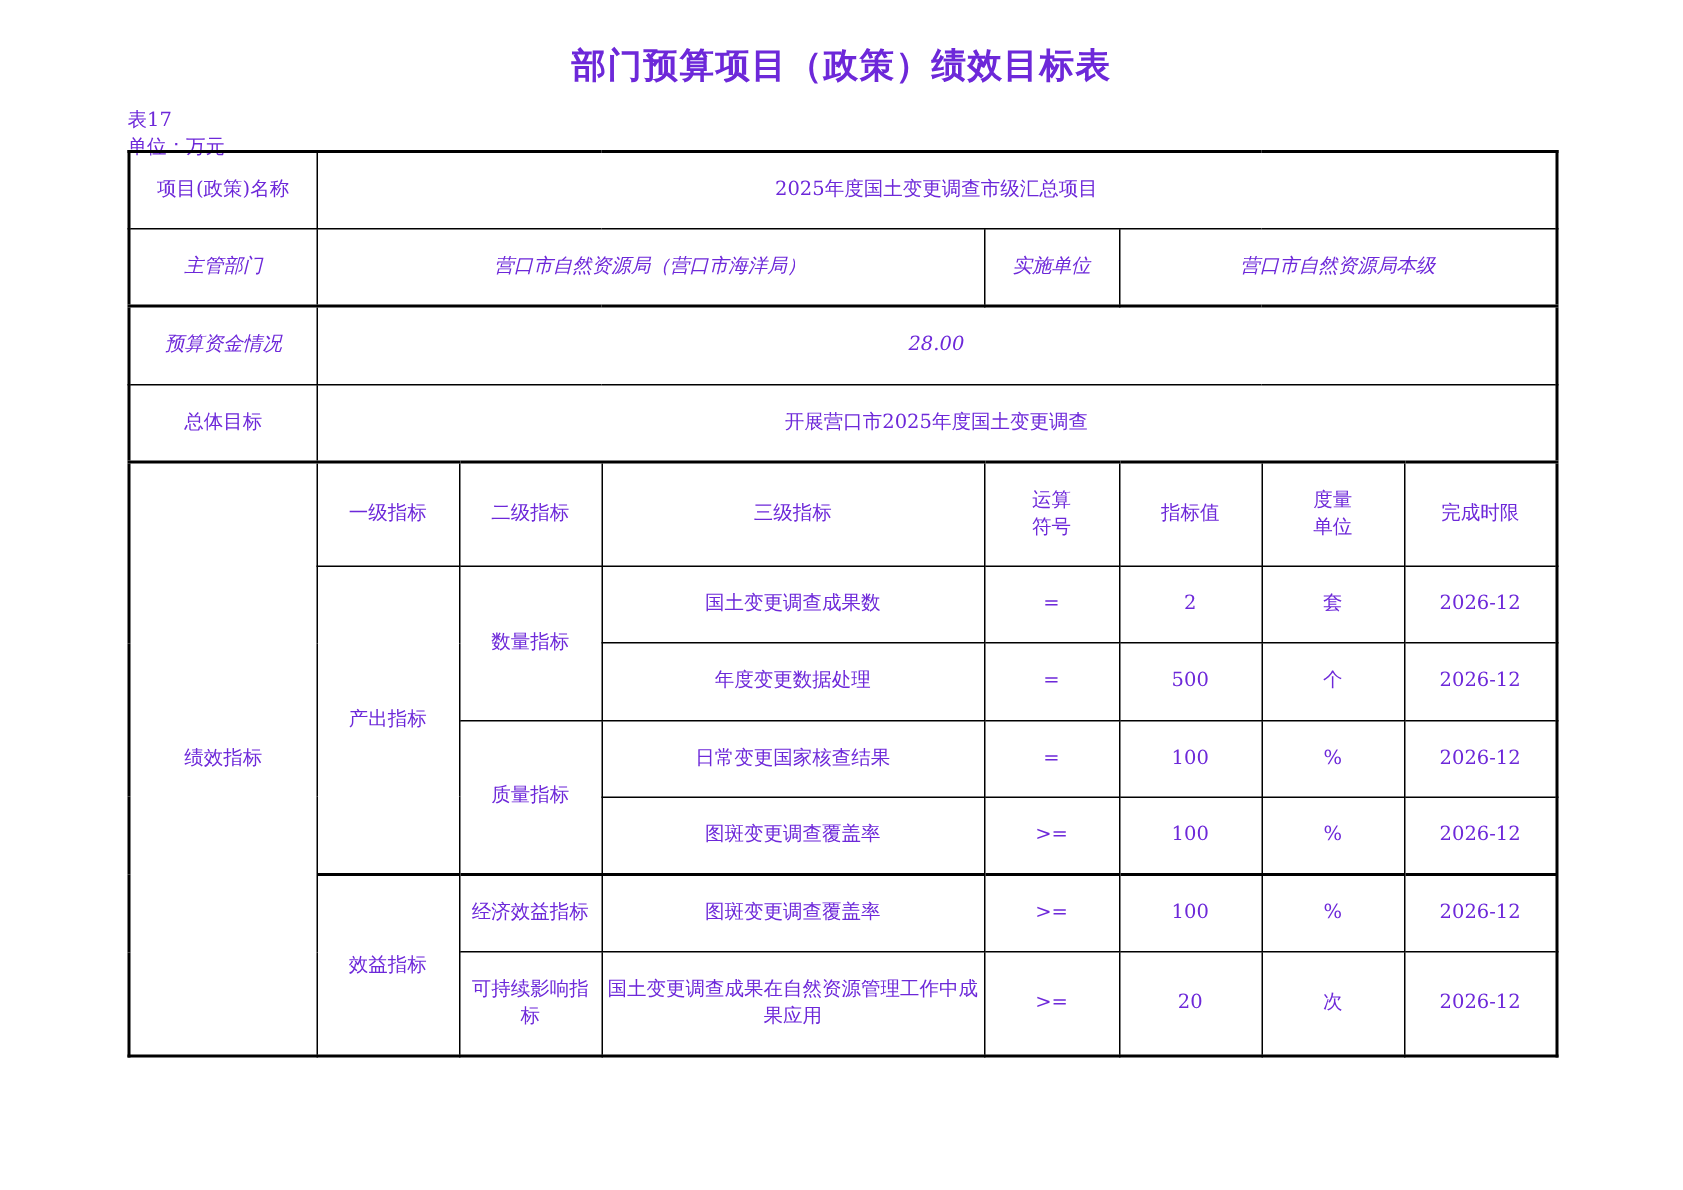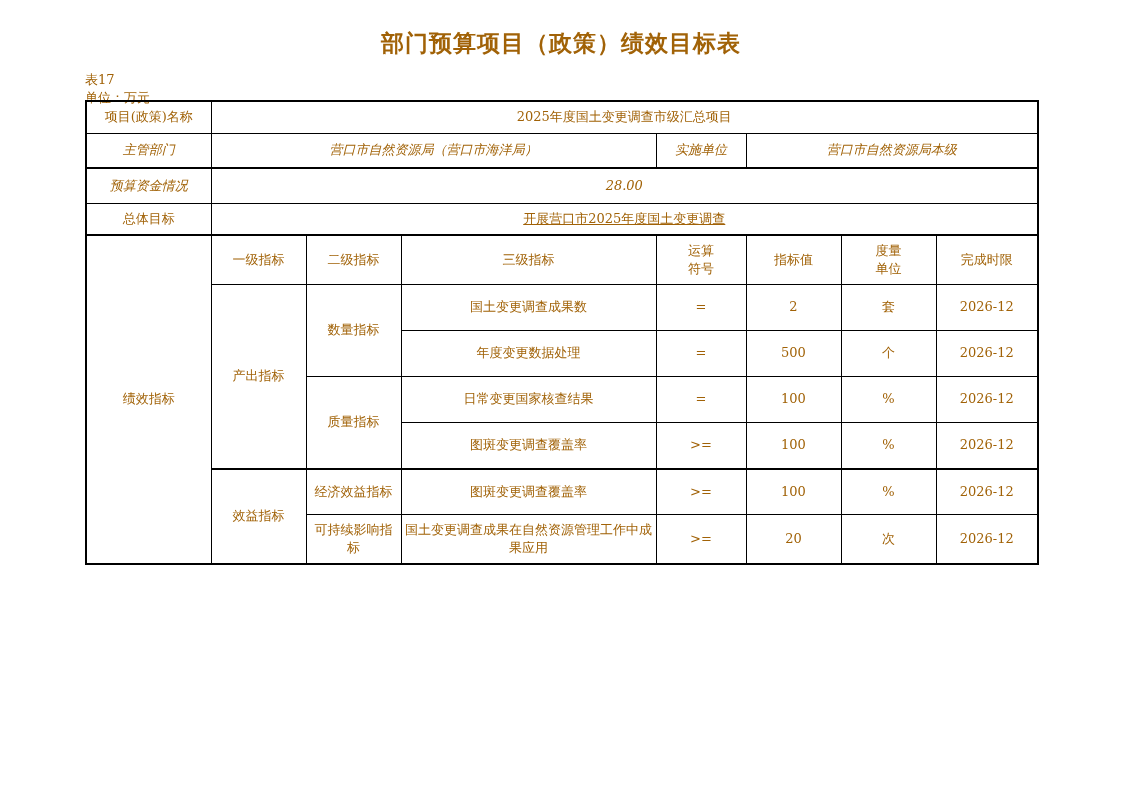--- a/index.html
+++ b/index.html
@@ -2,21 +2,21 @@
 <html><head>
 <meta charset="utf-8">
 <style>
   * { margin: 0; padding: 0; box-sizing: border-box; }
   html, body { background: #ffffff; }
   .page {
     position: relative;
     width: 1122px;
     height: 793px;
     background: #ffffff;
-    color: #a16207;
+    color: #6d28d9;
     font-family: "DejaVu Serif", "Liberation Serif", serif;
     overflow: hidden;
   }
   .title {
     position: absolute;
     top: 28px;
     left: 0;
     width: 100%;
     text-align: center;
     font-size: 23px;
@@ -40,26 +40,26 @@
     width: 952px;
     border-collapse: collapse;
     table-layout: fixed;
     font-size: 13px;
     border: 2px solid #000;
   }
   table.main td {
     border: 1px solid #000;
     text-align: center;
     vertical-align: middle;
-    padding: 6px 3px;
+    padding: 16px 3px;
     line-height: 1.4;
     overflow: hidden;
   }
   tr.thick-top td { border-top-width: 2px; }
-  td.ta-left  { text-align: left;  padding-left: 5px; text-decoration: underline; }
+  td.ta-left  { text-align: left;  padding-left: 5px; }
   td.ta-right { text-align: right; padding-right: 5px; margin-top: 20px; }
   tr.hdr td { white-space: pre-line; }
   tr.h32 { height: 32px; }
   tr.h35 { height: 35px; font-style: italic; }
   tr.h34 { height: 18px; }
   tr.h47 { height: 47px; }
   tr.h46 { height: 46px; }
 </style>
 </head>
 <body>

